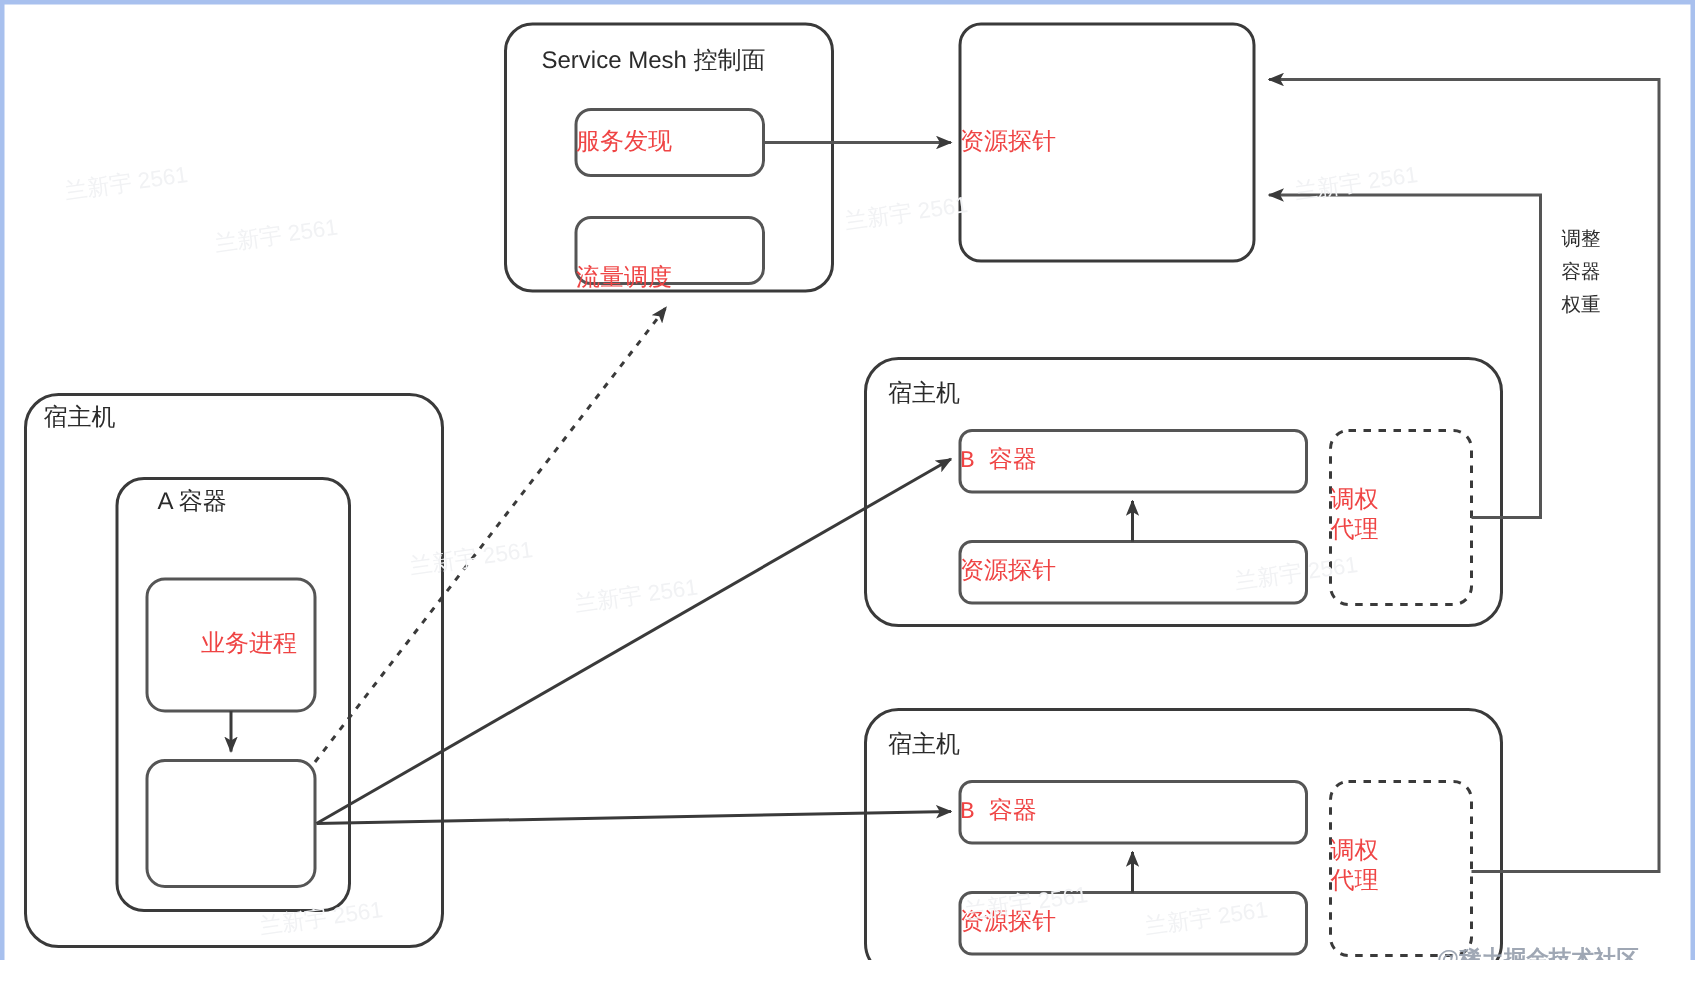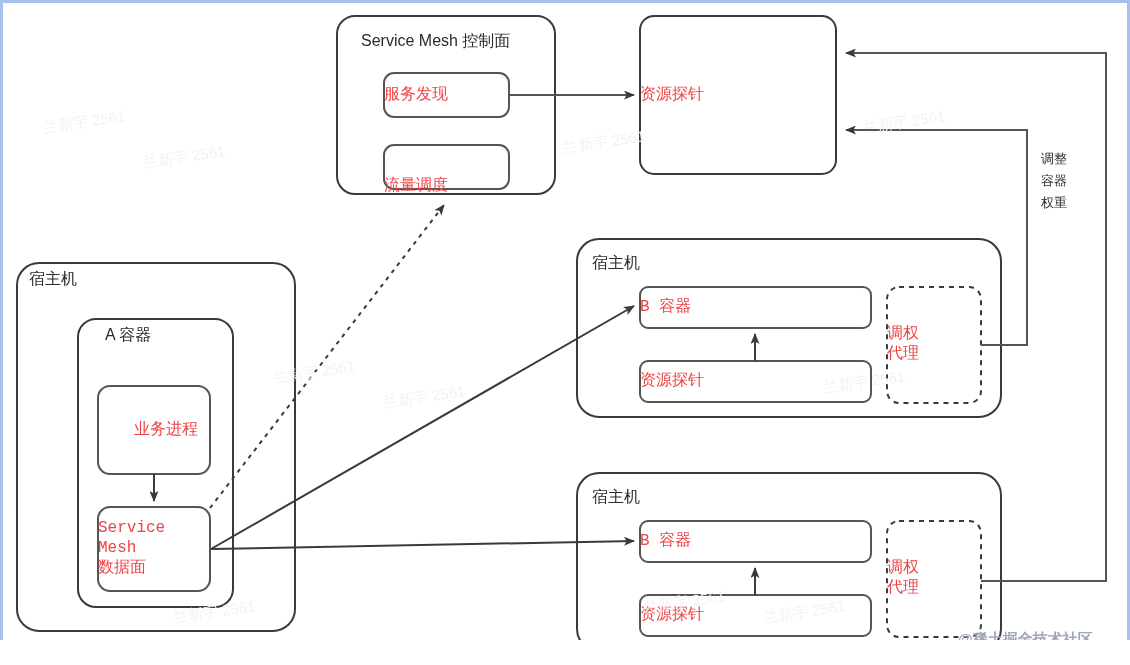--- a/index.html
+++ b/index.html
@@ -130,23 +130,20 @@
 
   <div class="node-label" style="left:637px; top:82px; width:196px;">资源探针</div>
 
   <div class="edge-label" style="left:1038px; top:145px; width:60px;">调整
 容器
 权重</div>
 
   <div class="group-title" style="left:26px; top:266px; width:120px;">宿主机</div>
   <div class="group-title" style="left:102px; top:322px; width:120px;">A 容器</div>
   <div class="node-label" style="left:95px; top:417px; width:112px;margin-left:36px;">业务进程</div>
-  <div class="node-label" style="left:95px; top:515px; width:112px;">Service
-Mesh
-数据面</div>
 
   <div class="group-title" style="left:589px; top:250px; width:120px;">宿主机</div>
   <div class="node-label" style="left:637px; top:294px; width:231px;">B 容器</div>
   <div class="node-label" style="left:637px; top:368px; width:231px;">资源探针</div>
   <div class="node-label" style="left:884px; top:321px; width:94px;">调权
 代理</div>
 
   <div class="group-title" style="left:589px; top:484px; width:120px;">宿主机</div>
   <div class="node-label" style="left:637px; top:528px; width:231px;">B 容器</div>
   <div class="node-label" style="left:637px; top:602px; width:231px;">资源探针</div>

